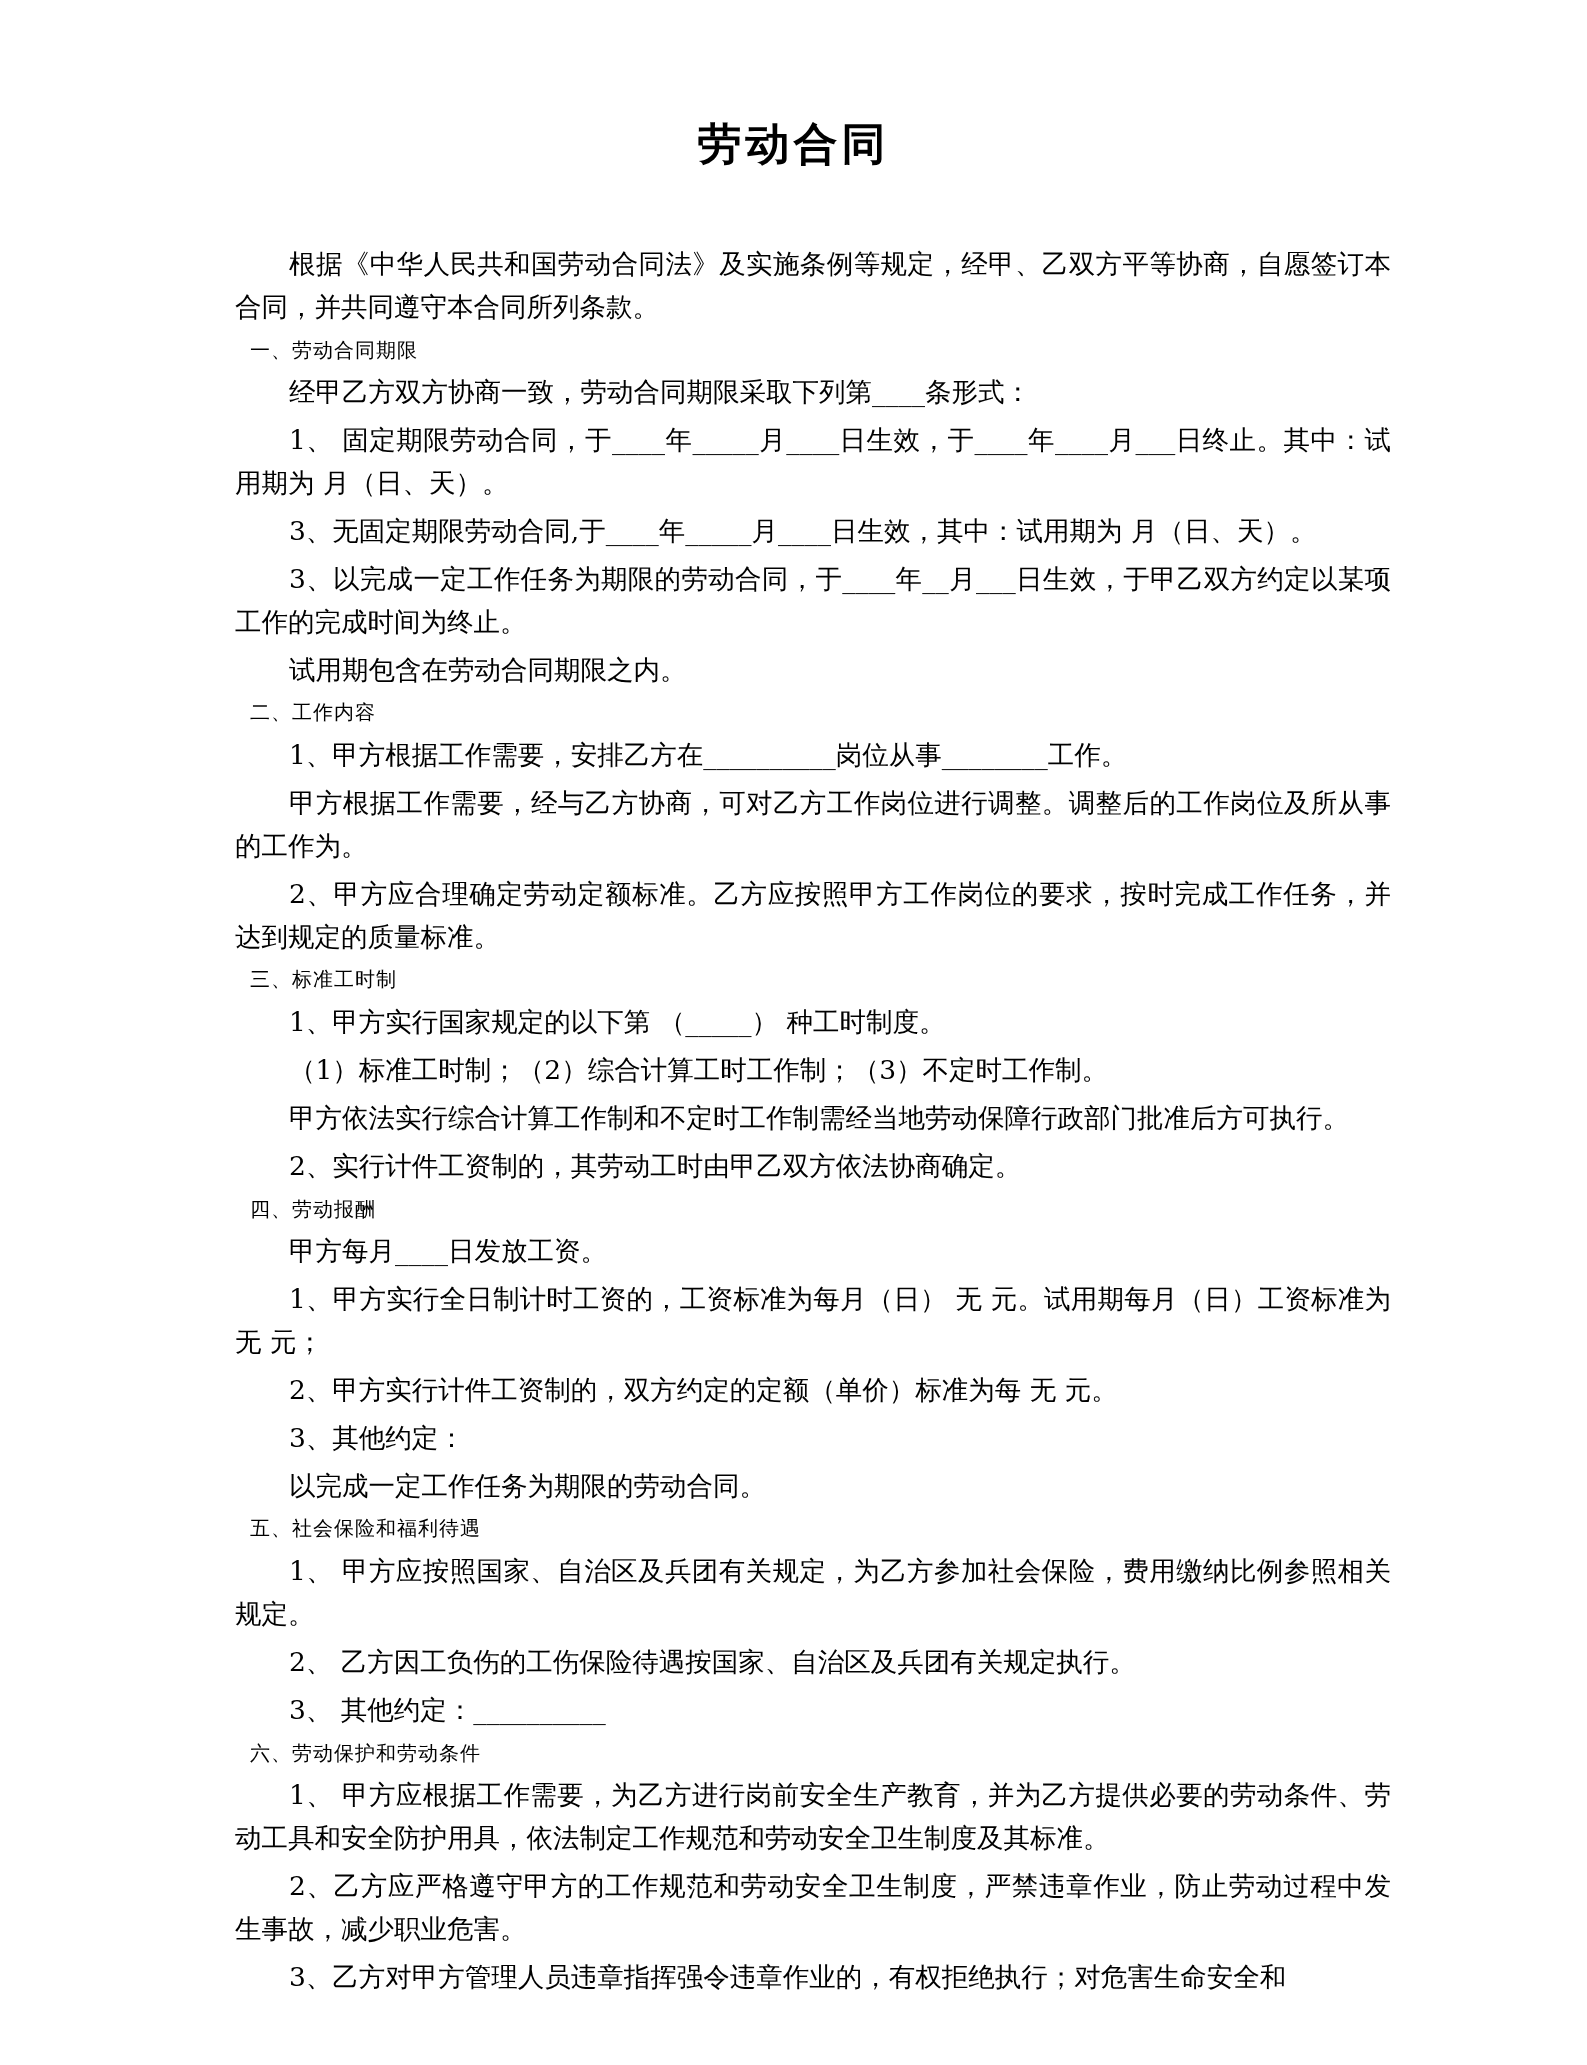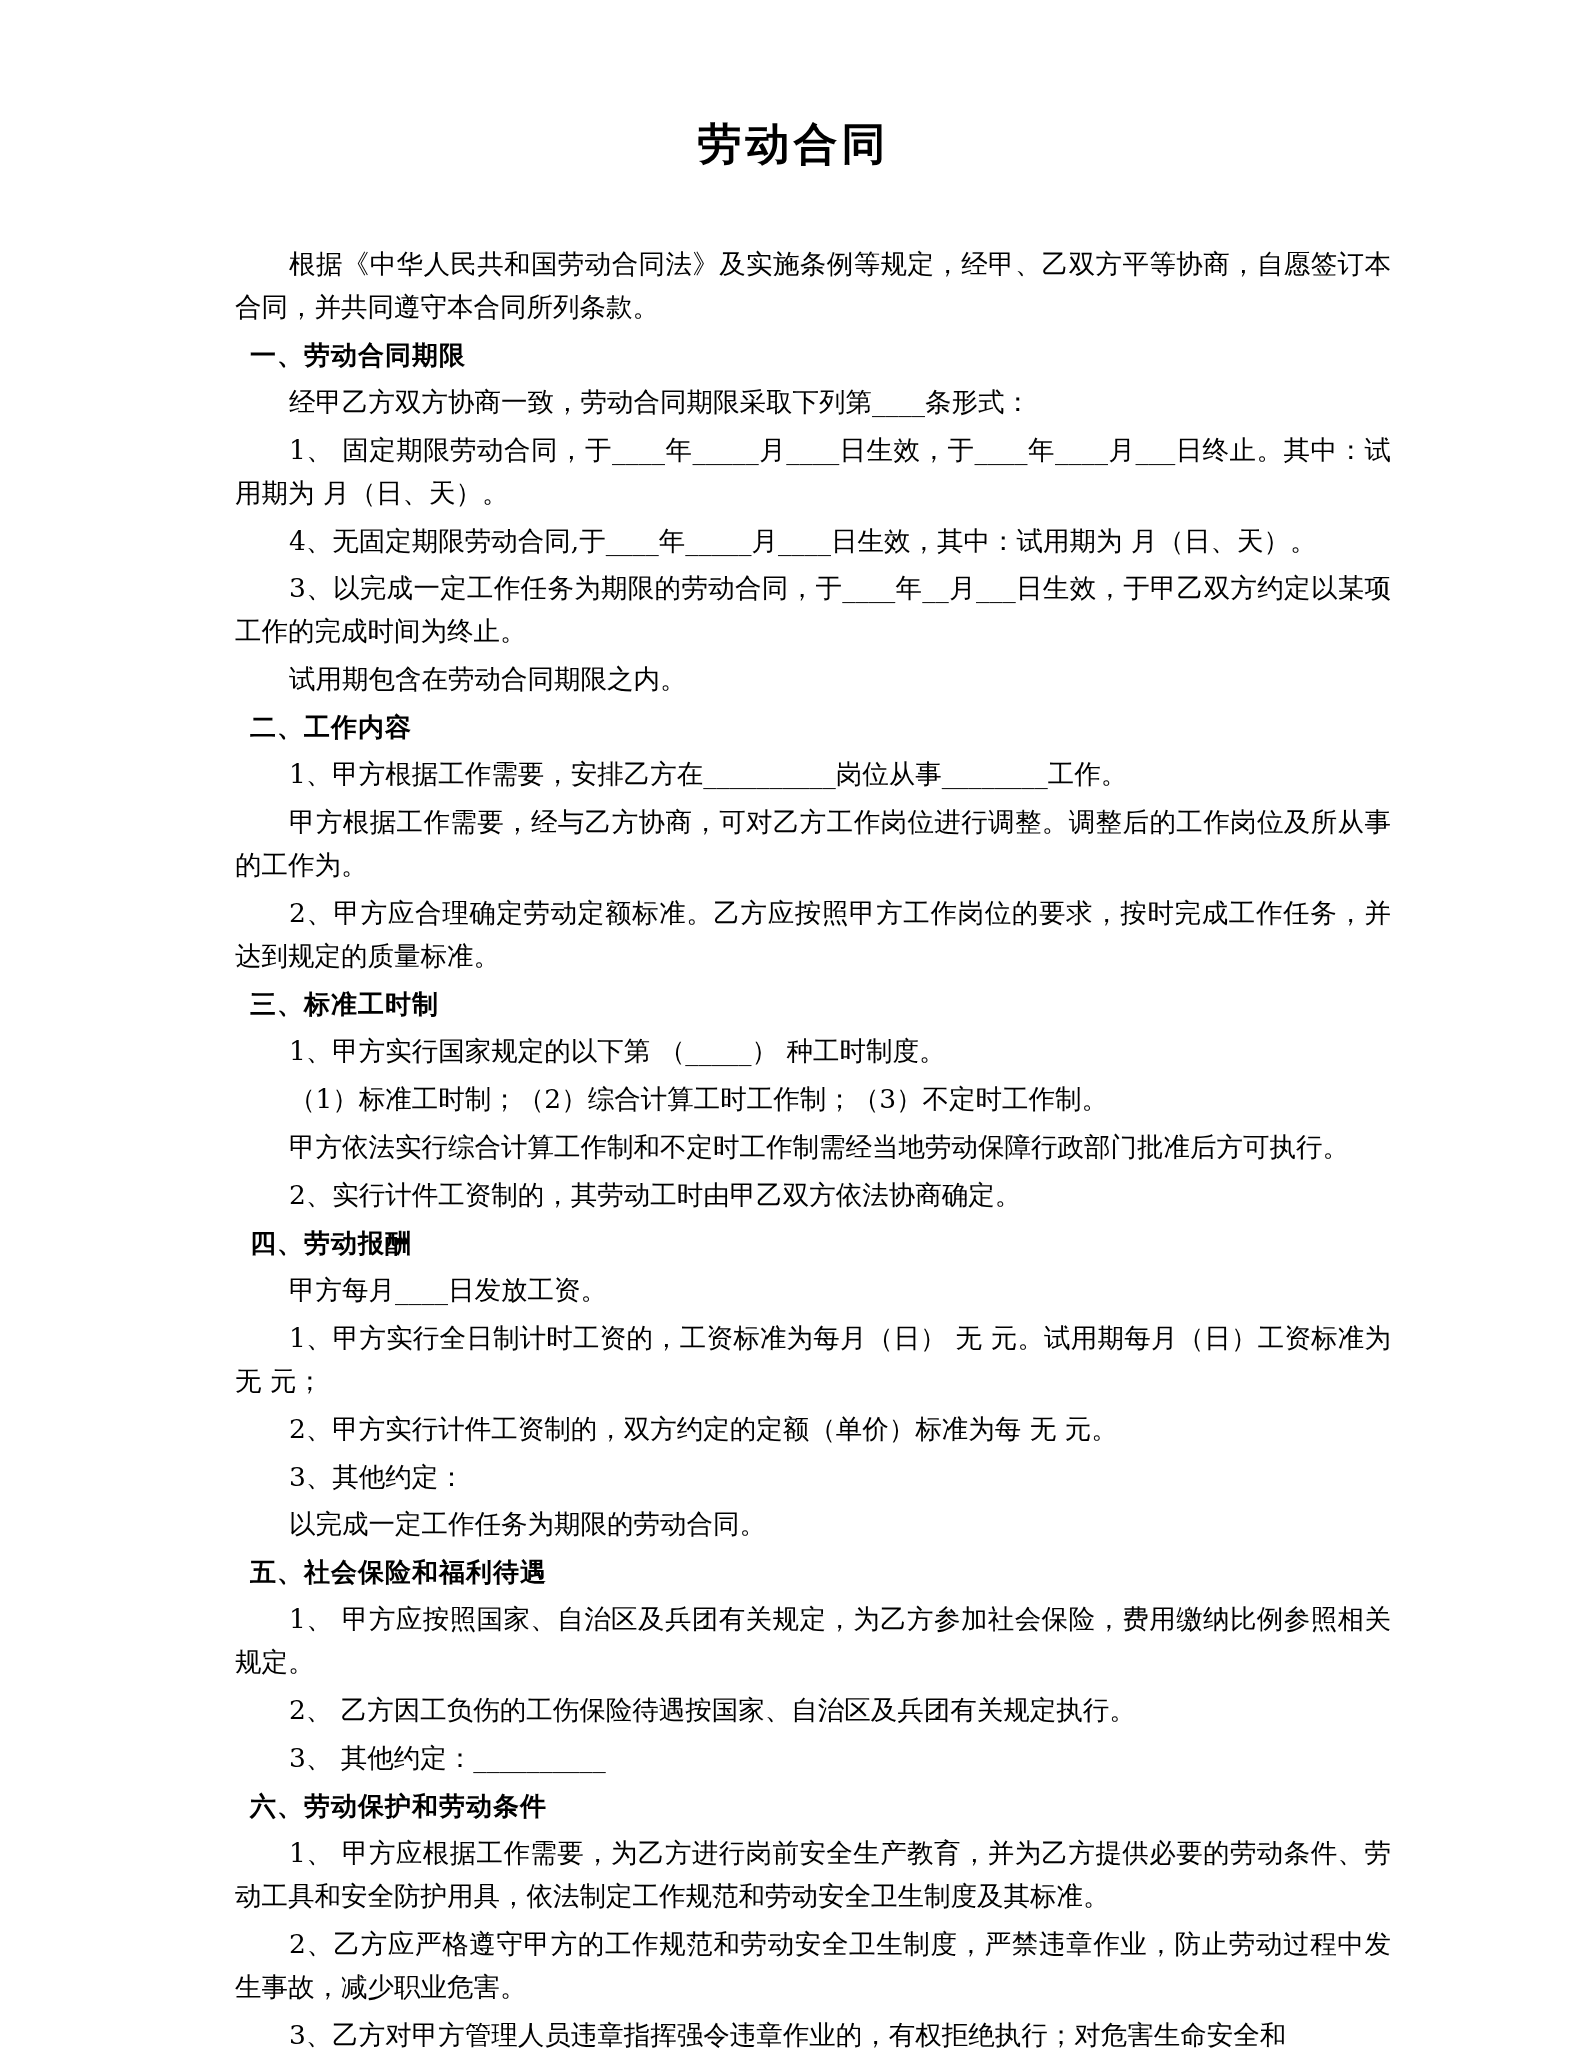--- a/index.html
+++ b/index.html
@@ -35,41 +35,41 @@
     margin: 0 0 5px 0;
     text-align: justify;
     text-justify: inter-ideograph;
   }
   .indent {
     text-indent: 54px;
     margin-left: 39px;
   }
   .heading {
     font-family: "DejaVu Sans", "Liberation Sans", sans-serif;
-    font-weight: bold;
-    font-size: 26px;
+    font-weight: normal;
+    font-size: 20px;
     line-height: 1.62;
     margin: 0 0 5px 0;
     text-indent: 54px;
     letter-spacing: 1px;
   }
 </style>
 </head>
 <body>
 
 <div class="page">
 
   <h1 class="doc-title">劳动合同</h1>
 
   <p class="para indent">根据《中华人民共和国劳动合同法》及实施条例等规定，经甲、乙双方平等协商，自愿签订本合同，并共同遵守本合同所列条款。</p>
 
   <p class="heading">一、劳动合同期限</p>
   <p class="para indent">经甲乙方双方协商一致，劳动合同期限采取下列第____条形式：</p>
   <p class="para indent">1、  固定期限劳动合同，于____年_____月____日生效，于____年____月___日终止。其中：试用期为    月（日、天）。</p>
-  <p class="para indent">4、无固定期限劳动合同,于____年_____月____日生效，其中：试用期为     月（日、天）。</p>
+  <p class="para indent">3、无固定期限劳动合同,于____年_____月____日生效，其中：试用期为     月（日、天）。</p>
   <p class="para indent">3、以完成一定工作任务为期限的劳动合同，于____年__月___日生效，于甲乙双方约定以某项工作的完成时间为终止。</p>
   <p class="para indent">试用期包含在劳动合同期限之内。</p>
 
   <p class="heading">二、工作内容</p>
   <p class="para indent">1、甲方根据工作需要，安排乙方在__________岗位从事________工作。</p>
   <p class="para indent">甲方根据工作需要，经与乙方协商，可对乙方工作岗位进行调整。调整后的工作岗位及所从事的工作为。</p>
   <p class="para indent">2、甲方应合理确定劳动定额标准。乙方应按照甲方工作岗位的要求，按时完成工作任务，并达到规定的质量标准。</p>
 
   <p class="heading">三、标准工时制</p>
   <p class="para indent">1、甲方实行国家规定的以下第 （_____） 种工时制度。</p>

